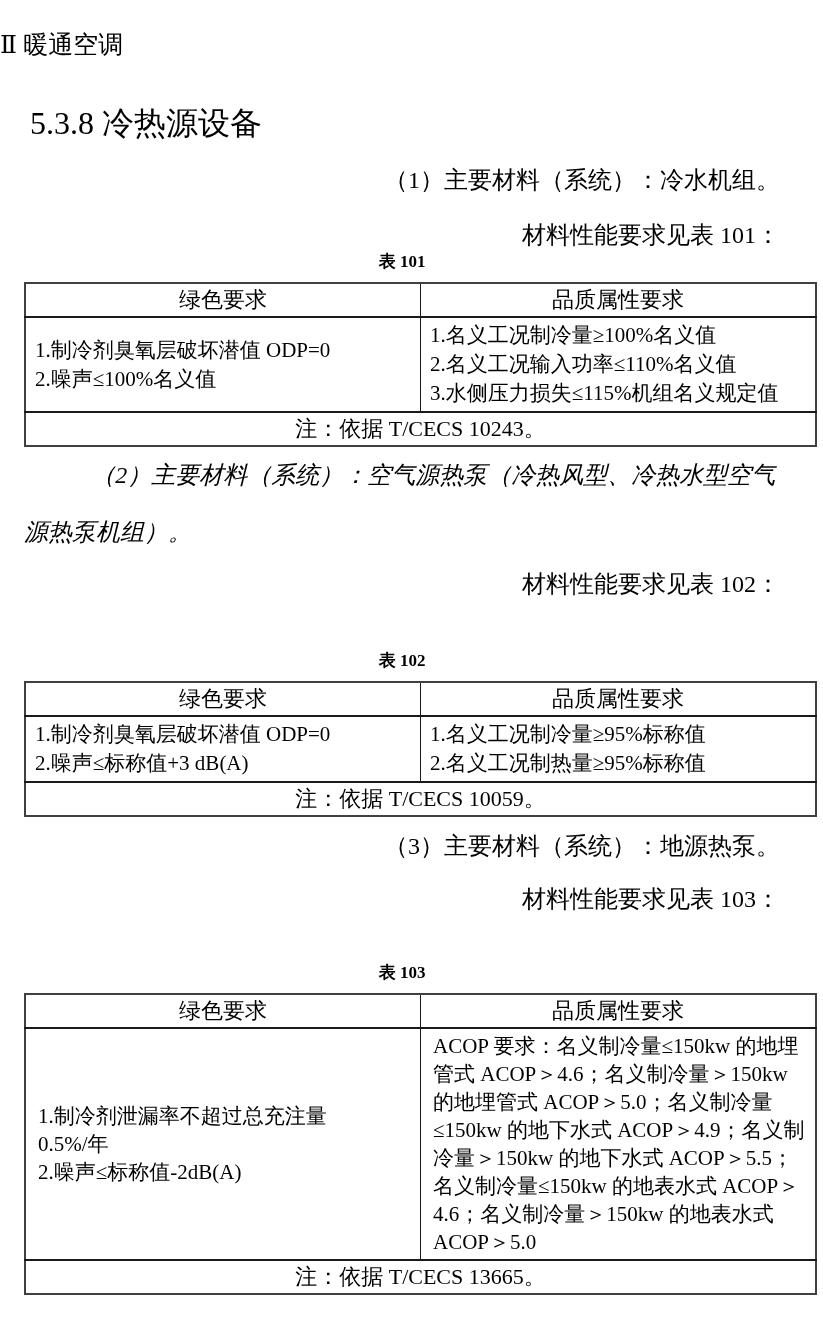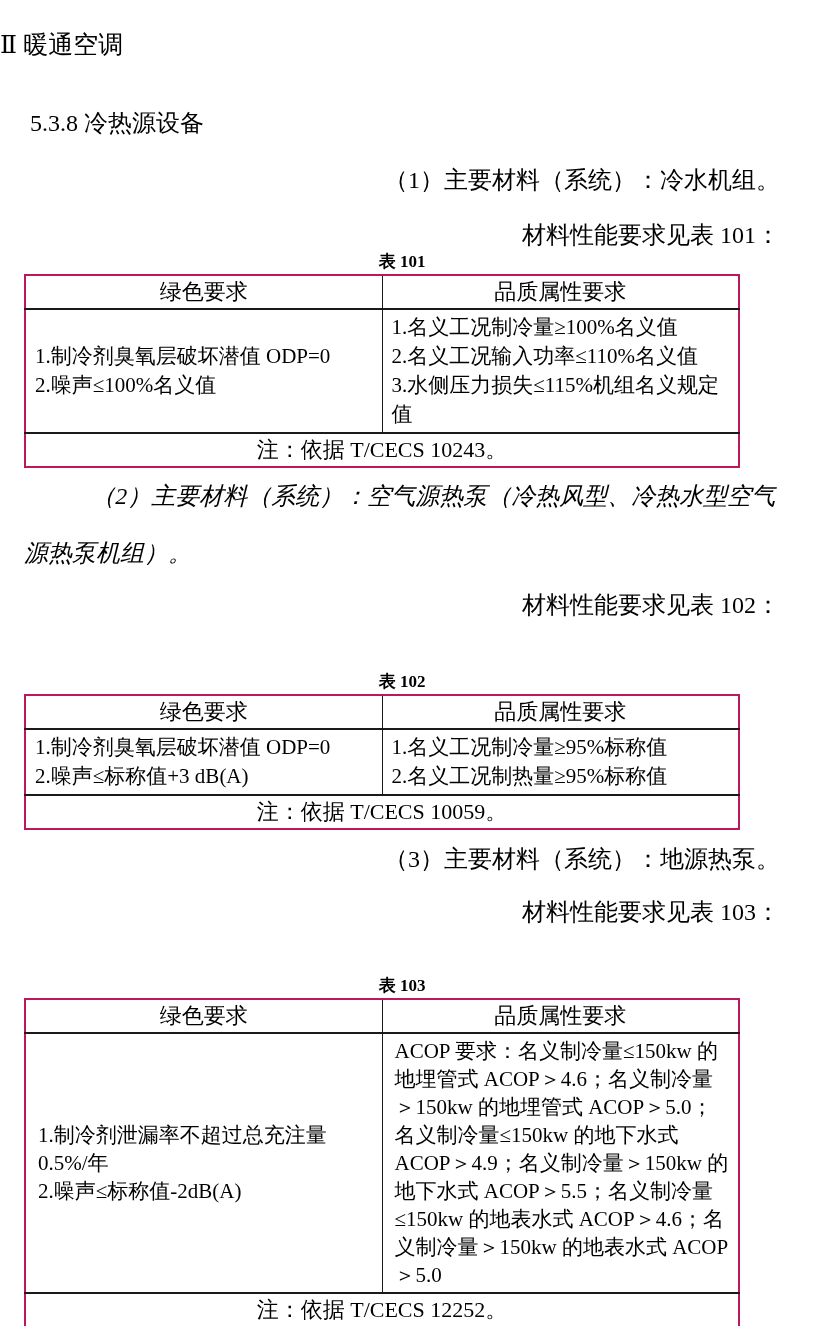--- a/index.html
+++ b/index.html
@@ -8,42 +8,42 @@
     width:823px; height:1326px; position:relative;
     font-family:"Liberation Serif","DejaVu Serif",serif;
     color:#000; overflow:hidden;
   }
   .doc-title {
     margin-top:30px; text-align:left;
     font-size:25px; line-height:30px; font-weight:normal;
   }
   .content { margin-left:24px; width:756px; }
   .section-heading {
-    font-size:24px; font-weight:normal; line-height:30px;
+    font-size:32px; font-weight:normal; line-height:30px;
     margin:48px 0 0 6px;
   }
   .para { font-size:24px; line-height:32px;text-align:right; }
   .para-wide { font-size:24px; line-height:57px; }
   .intro { text-indent:2.8em; }
   .ref { text-indent:1.5em; }
   .mt-s1-intro { margin-top:26px; }
   .mt-s1-ref   { margin-top:23px; }
   .mt-s1-cap   { }
   .mt-s2-intro { margin-top:0px;font-style:italic; }
   .mt-s2-ref   { margin-top:7px; }
   .mt-s2-cap   { margin-top:50px; }
   .mt-s3-intro { margin-top:13px; }
   .mt-s3-ref   { margin-top:21px; }
   .mt-s3-cap   { margin-top:47px; }
   .tbl-caption {
     text-align:center; font-weight:bold; font-size:17px; line-height:22px;
   }
   table.req {
-    width:716px; border-collapse:collapse; table-layout:fixed;
-    border:2px solid #be185d; font-size:21px; margin-top:1px;
+    width:793px; border-collapse:collapse; table-layout:fixed;
+    border:2px solid #404040; font-size:21px; margin-top:9px;
   }
   table.req col { width:50%; }
   table.req th {
     border:1px solid #1a1a1a; border-bottom:2px solid #1a1a1a;
     font-weight:normal; font-size:22px; text-align:center;
     height:31px; padding:1px 2px; vertical-align:middle;
   }
   table.req td.cell {
     border:1px solid #1a1a1a; vertical-align:middle;
     padding:3px 6px 3px 9px; line-height:29px;
@@ -129,18 +129,18 @@
       <th>绿色要求</th>
       <th>品质属性要求</th>
     </tr>
     <tr>
       <td class="cell t103">1.制冷剂泄漏率不超过总充注量
 0.5%/年
 2.噪声≤标称值-2dB(A)</td>
       <td class="cell t103">ACOP 要求：名义制冷量≤150kw 的地埋管式 ACOP＞4.6；名义制冷量＞150kw 的地埋管式 ACOP＞5.0；名义制冷量≤150kw 的地下水式 ACOP＞4.9；名义制冷量＞150kw 的地下水式 ACOP＞5.5；名义制冷量≤150kw 的地表水式 ACOP＞4.6；名义制冷量＞150kw 的地表水式 ACOP＞5.0</td>
     </tr>
     <tr>
-      <td class="note-cell" colspan="2">注：依据 T/CECS 12252。</td>
+      <td class="note-cell" colspan="2">注：依据 T/CECS 13665。</td>
     </tr>
   </tbody>
     </table>
 
 </div>
 
 </body></html>

